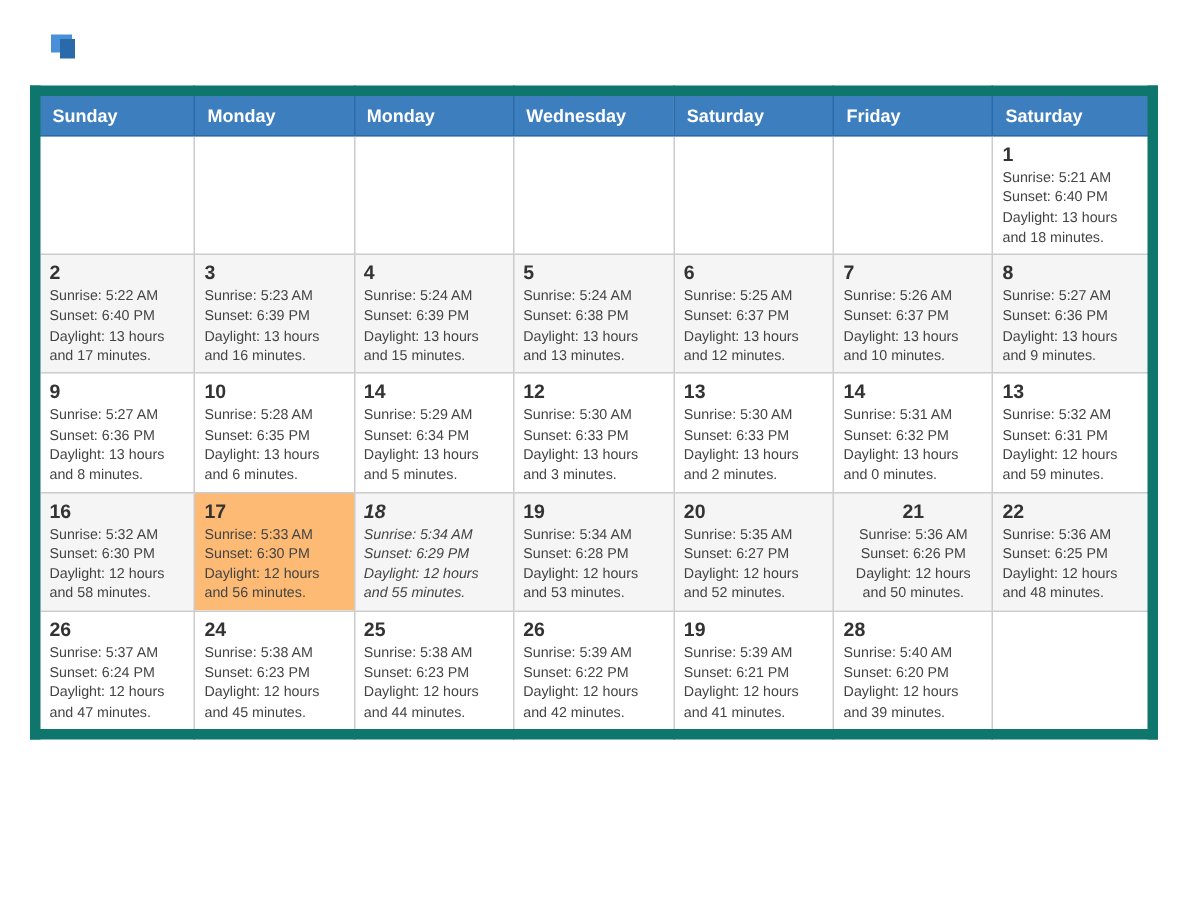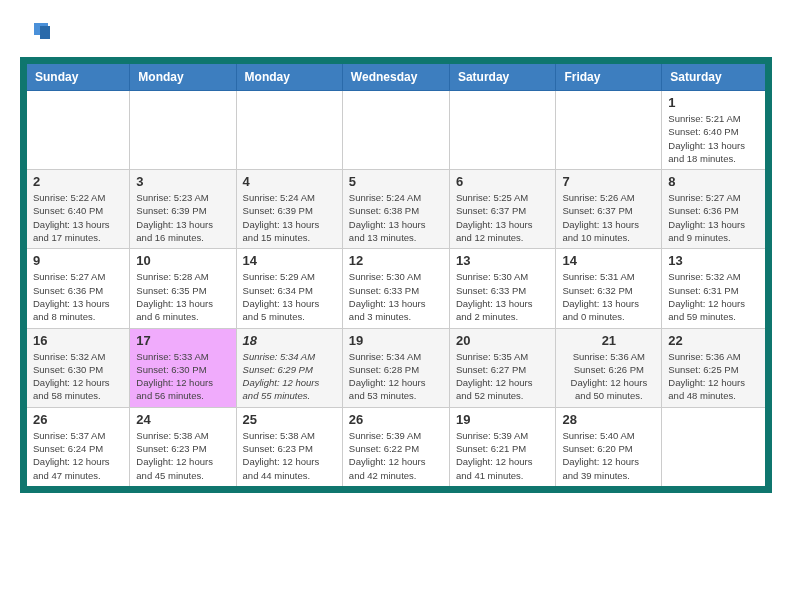--- a/index.html
+++ b/index.html
@@ -193,21 +193,21 @@
         <td>
           <span class="day-number">13</span>
           <div class="day-info">Sunrise: 5:32 AM<br>Sunset: 6:31 PM<br>Daylight: 12 hours and 59 minutes.</div>
         </td>
       </tr>
       <tr>
         <td style="background: rgb(245, 245, 245);">
           <span class="day-number">16</span>
           <div class="day-info">Sunrise: 5:32 AM<br>Sunset: 6:30 PM<br>Daylight: 12 hours and 58 minutes.</div>
         </td>
-        <td style="background: #f0abfc;">
+        <td style="background: #fdba74;">
           <span class="day-number">17</span>
           <div class="day-info">Sunrise: 5:33 AM<br>Sunset: 6:30 PM<br>Daylight: 12 hours and 56 minutes.</div>
         </td>
         <td style="background: rgb(245, 245, 245); font-style: italic;">
           <span class="day-number">18</span>
           <div class="day-info">Sunrise: 5:34 AM<br>Sunset: 6:29 PM<br>Daylight: 12 hours and 55 minutes.</div>
         </td>
         <td style="background: rgb(245, 245, 245);">
           <span class="day-number">19</span>
           <div class="day-info">Sunrise: 5:34 AM<br>Sunset: 6:28 PM<br>Daylight: 12 hours and 53 minutes.</div>

